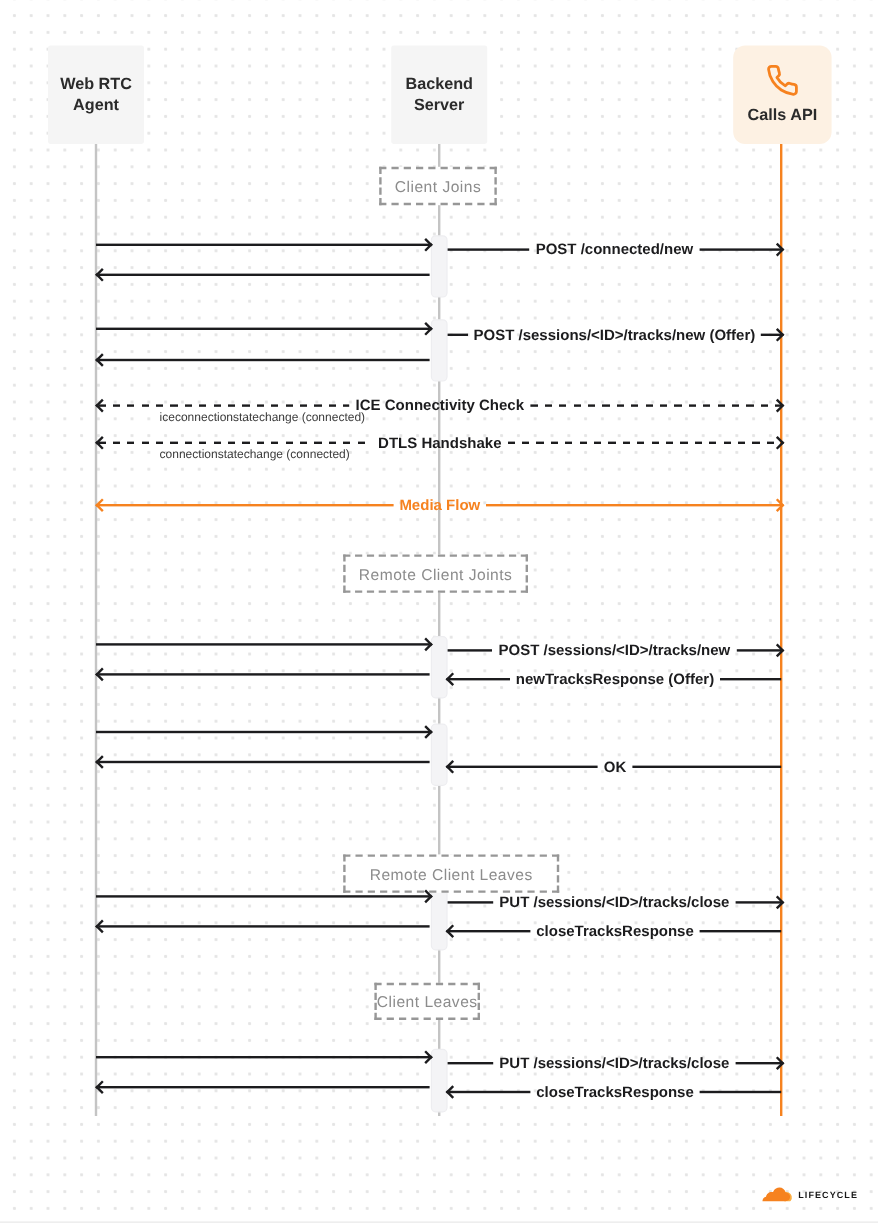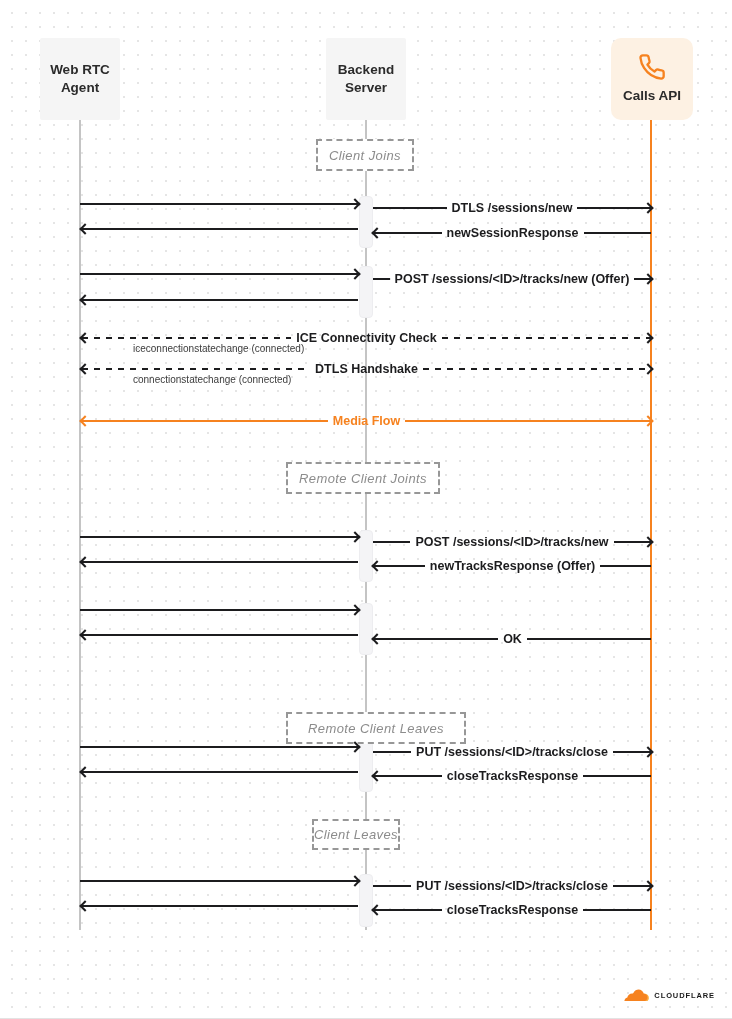--- a/index.html
+++ b/index.html
@@ -19,21 +19,21 @@
   .actor.cream{background:#fdf1e3;border-radius:10px;}
   
   .lifeline{position:absolute;top:120px;width:2px;height:810px;background:#c4c4c4;}
   .lifeline.accent{background:#f6821f;}
   
   .abar{position:absolute;left:359px;width:14px;background:#f4f4f6;
     border:1px solid #ededf0;border-radius:4px;box-sizing:border-box;}
   
   .section{position:absolute;border:2px dashed #979797;background:#ffffff;
     color:#8c8c8c;font-size:13px;letter-spacing:.4px;
-    display:flex;align-items:center;justify-content:center;white-space:nowrap;box-sizing:border-box;font-style:italic;}
+    display:flex;align-items:center;justify-content:center;white-space:nowrap;box-sizing:border-box;}
   
   .arrow{position:absolute;height:16px;display:flex;align-items:center;color:#1c1c1e;}
   .arrow.accent{color:#f6821f;}
   .shaft{flex:1 1 auto;height:2px;background:currentColor;}
   .shaft.dash{background:repeating-linear-gradient(90deg,currentColor 0 6px,transparent 6px 12px);}
   .lbl{padding:0 5px;font-weight:bold;font-size:12.5px;line-height:1;white-space:nowrap;}
   .head{position:absolute;top:3.5px;width:8px;height:8px;box-sizing:border-box;}
   .head.r{right:-1px;border-top:2.4px solid currentColor;border-right:2.4px solid currentColor;transform:rotate(45deg);}
   .head.l{left:-1px;border-bottom:2.4px solid currentColor;border-left:2.4px solid currentColor;transform:rotate(45deg);}
   
@@ -89,32 +89,26 @@
   <div class="section" style="left:312px;top:819px;width:88px;height:31px">
     <span>Client Leaves</span>
   </div>
 
   <div class="arrow" style="left:80px;top:196px;width:278px">
     <span class="shaft"></span>
       <span class="head r"></span>
   </div>
   <div class="arrow" style="left:373px;top:200px;width:278px">
     <span class="shaft"></span>
-      <span class="lbl">DTLS /sessions/new</span>
+      <span class="lbl">POST /connected/new</span>
       <span class="shaft"></span>
       <span class="head r"></span>
   </div>
   <div class="arrow" style="left:82px;top:221px;width:276px">
     <span class="head l"></span>
-      <span class="shaft"></span>
-  </div>
-  <div class="arrow" style="left:374px;top:225px;width:277px">
-    <span class="head l"></span>
-      <span class="shaft"></span>
-      <span class="lbl">newSessionResponse</span>
       <span class="shaft"></span>
   </div>
 
   <div class="arrow" style="left:80px;top:266px;width:278px">
     <span class="shaft"></span>
       <span class="head r"></span>
   </div>
   <div class="arrow" style="left:373px;top:271px;width:278px">
     <span class="shaft"></span>
       <span class="lbl">POST /sessions/&lt;ID&gt;/tracks/new (Offer)</span>
@@ -232,16 +226,16 @@
 
   <div class="footer-title">LIFECYCLE OF A SESSION</div>
   <div class="brand">
     <span style="display:block;height:15px">
       <svg width="28" height="15" viewBox="0 0 40 21">
         <path fill="#fbad41" d="M30.5 7.5 a6.5 6.5 0 0 1 6.4 7.6 c-.2 1.4-1 2.6-2 3.4 h-7 l1-11 z"></path>
         <path fill="#f6821f" d="M13 7.5 C9.5 7.5 6.7 10 6.2 13.2 C3.7 13.8 2 15.8 2 18.5 h27.5 c3 0 5.4-2.4 5.4-5.3 c0-2.9-2.3-5.2-5.2-5.3 C28.8 4.5 25.8 2 22.2 2 c-3 0-5.6 1.6-7 4.1 C14.6 7.7 13.8 7.5 13 7.5 Z"></path>
         <path fill="#fff" d="M22 10 l-2 8.5 h3.5 l2-8.5 z" opacity="0"></path>
       </svg>
     </span>
-    <span class="brand-text">CLOUDFLARE</span>
+    <span class="brand-text">LIFECYCLE</span>
   </div>
 
 </div>
 
 </body></html>

